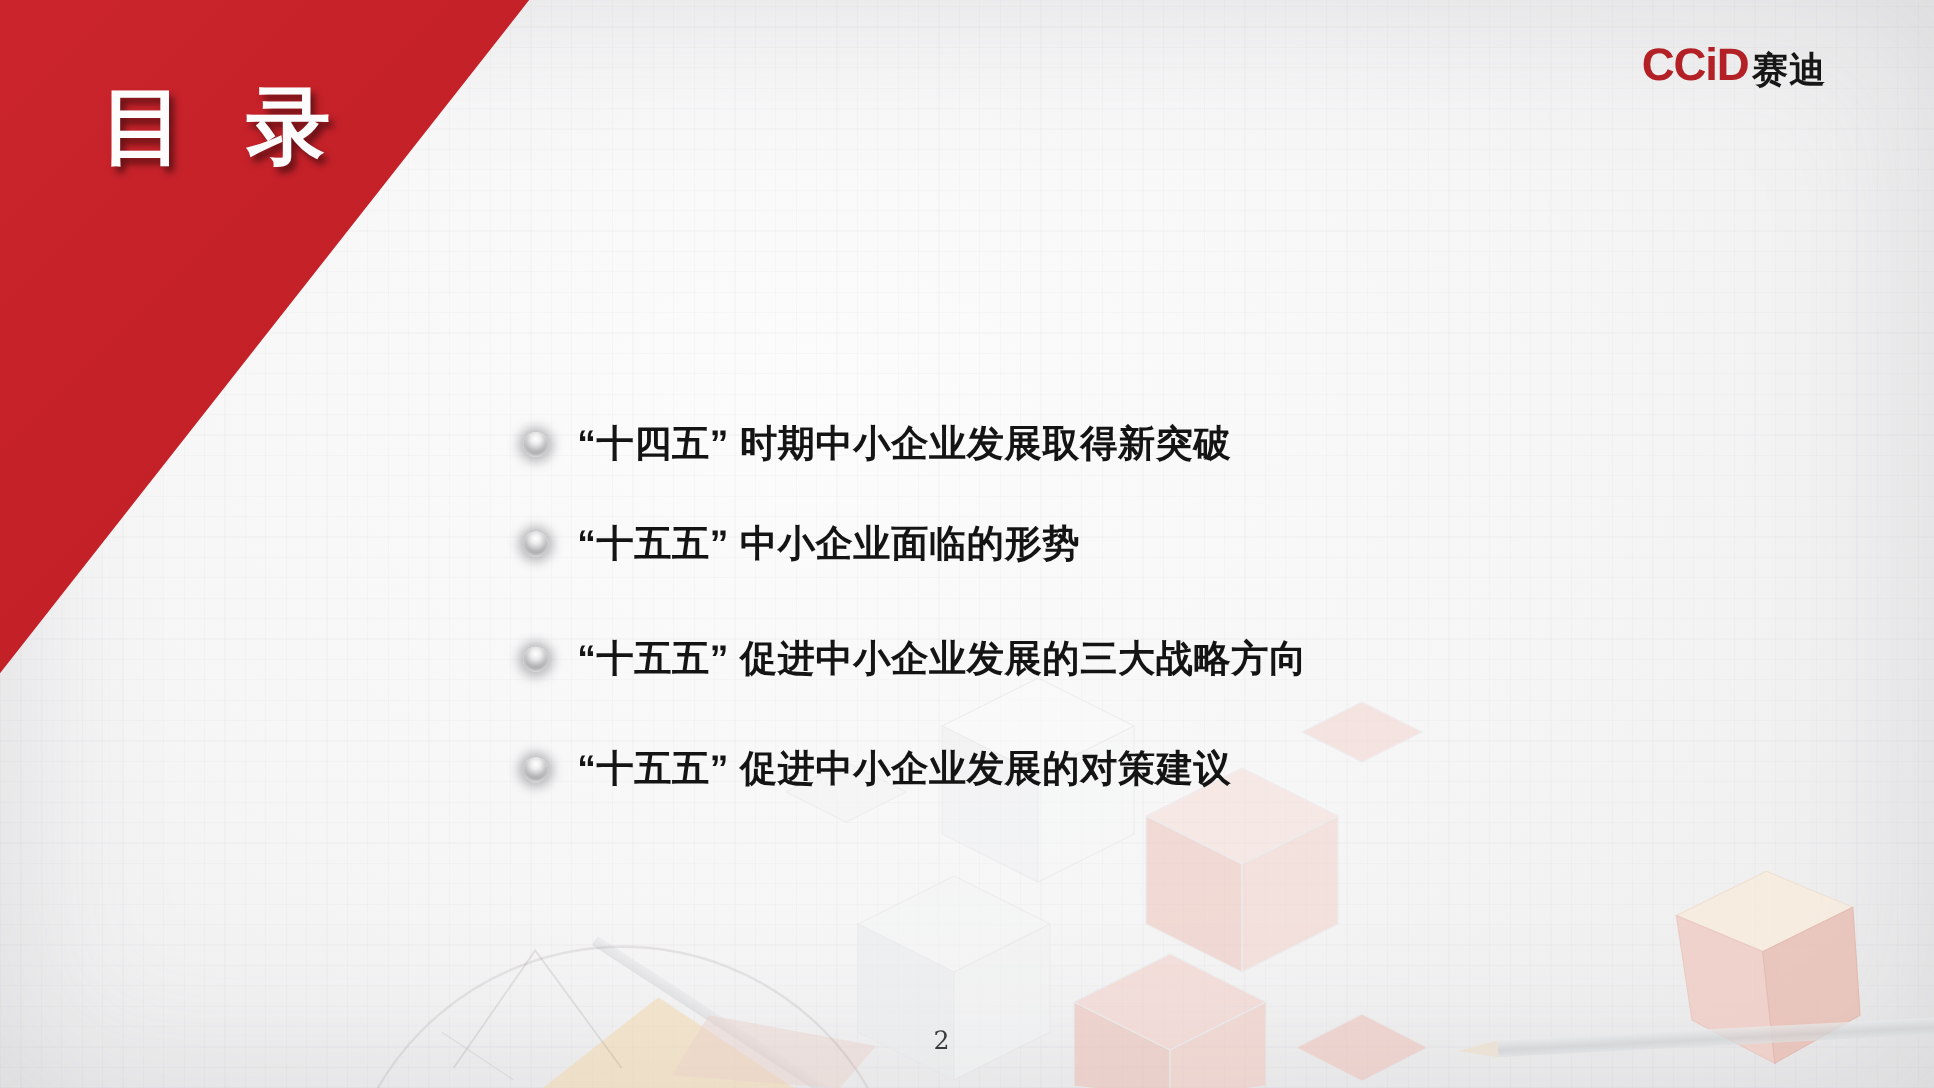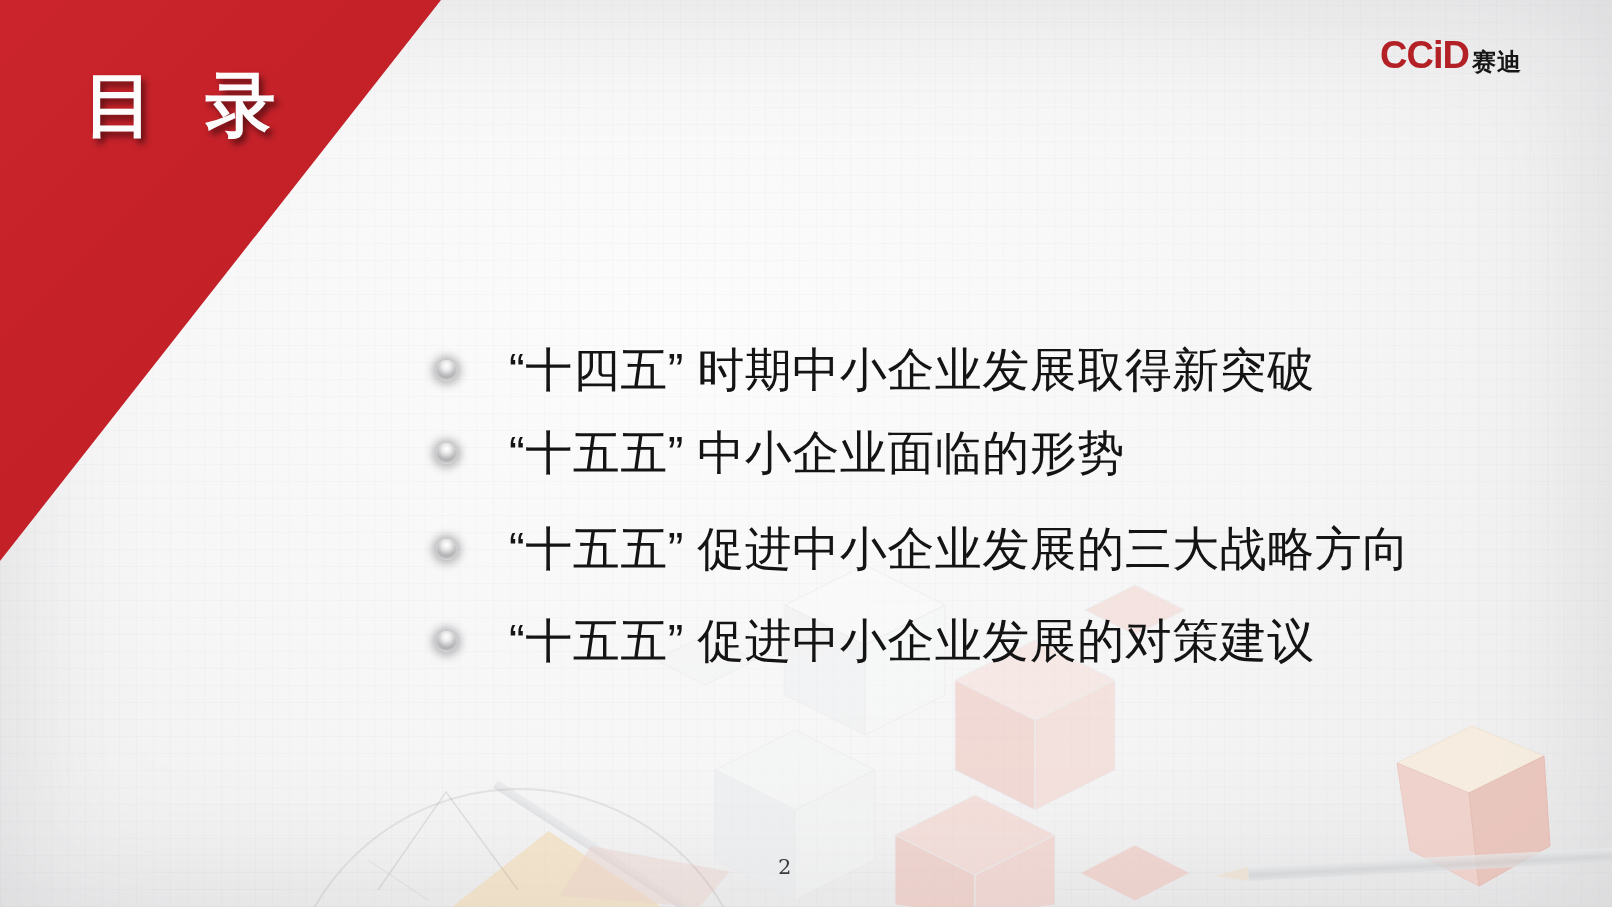--- a/index.html
+++ b/index.html
@@ -77,21 +77,21 @@
   
   .logo {
     position: absolute; right: 90px; top: 36px;
     display: flex; align-items: flex-end; white-space: nowrap;
   }
   .logo-latin {
     font-size: 38px; font-weight: bold; letter-spacing: -1px;
     color: #b32025; line-height: 1;
   }
   .logo-cjk {
-    font-size: 24px; font-weight: 900; letter-spacing: 1px;
+    font-size: 30px; font-weight: 900; letter-spacing: 1px;
     color: #161616; line-height: 1; margin-left: 3px; margin-top: 4px;
   }
 
   
   .toc-row {
     position: absolute; left: 436px;
     display: flex; align-items: center;
     height: 40px;
   }
   .toc-row.r1 { top: 350px; }
@@ -100,22 +100,22 @@
   .toc-row.r4 { top: 621px; justify-content: space-between; }
 
   .orb {
     width: 21px; height: 21px; border-radius: 50%;
     flex: 0 0 auto;
     background:
       radial-gradient(circle at 50% 28%, #ffffff 0%, #ededee 22%, #bcbcbe 52%, #8e8e90 76%, #cccccd 100%);
     box-shadow: 0 0 9px 4px rgba(105,105,108,0.45), inset 0 -2px 3px rgba(255,255,255,0.7);
   }
   .toc-label {
-    margin-left: 52px;
-    font-size: 47px; font-weight: 400; color: #141414;
+    margin-left: 24px;
+    font-size: 31px; font-weight: 700; color: #141414;
     letter-spacing: 0.5px; white-space: nowrap;
   }
 
   
   .page-number {
     position: absolute; left: 778px; top: 855px;
     font-family: "DejaVu Serif", "Liberation Serif", serif;
     font-size: 21px; color: #3a3a3a;
   }
 </style>

